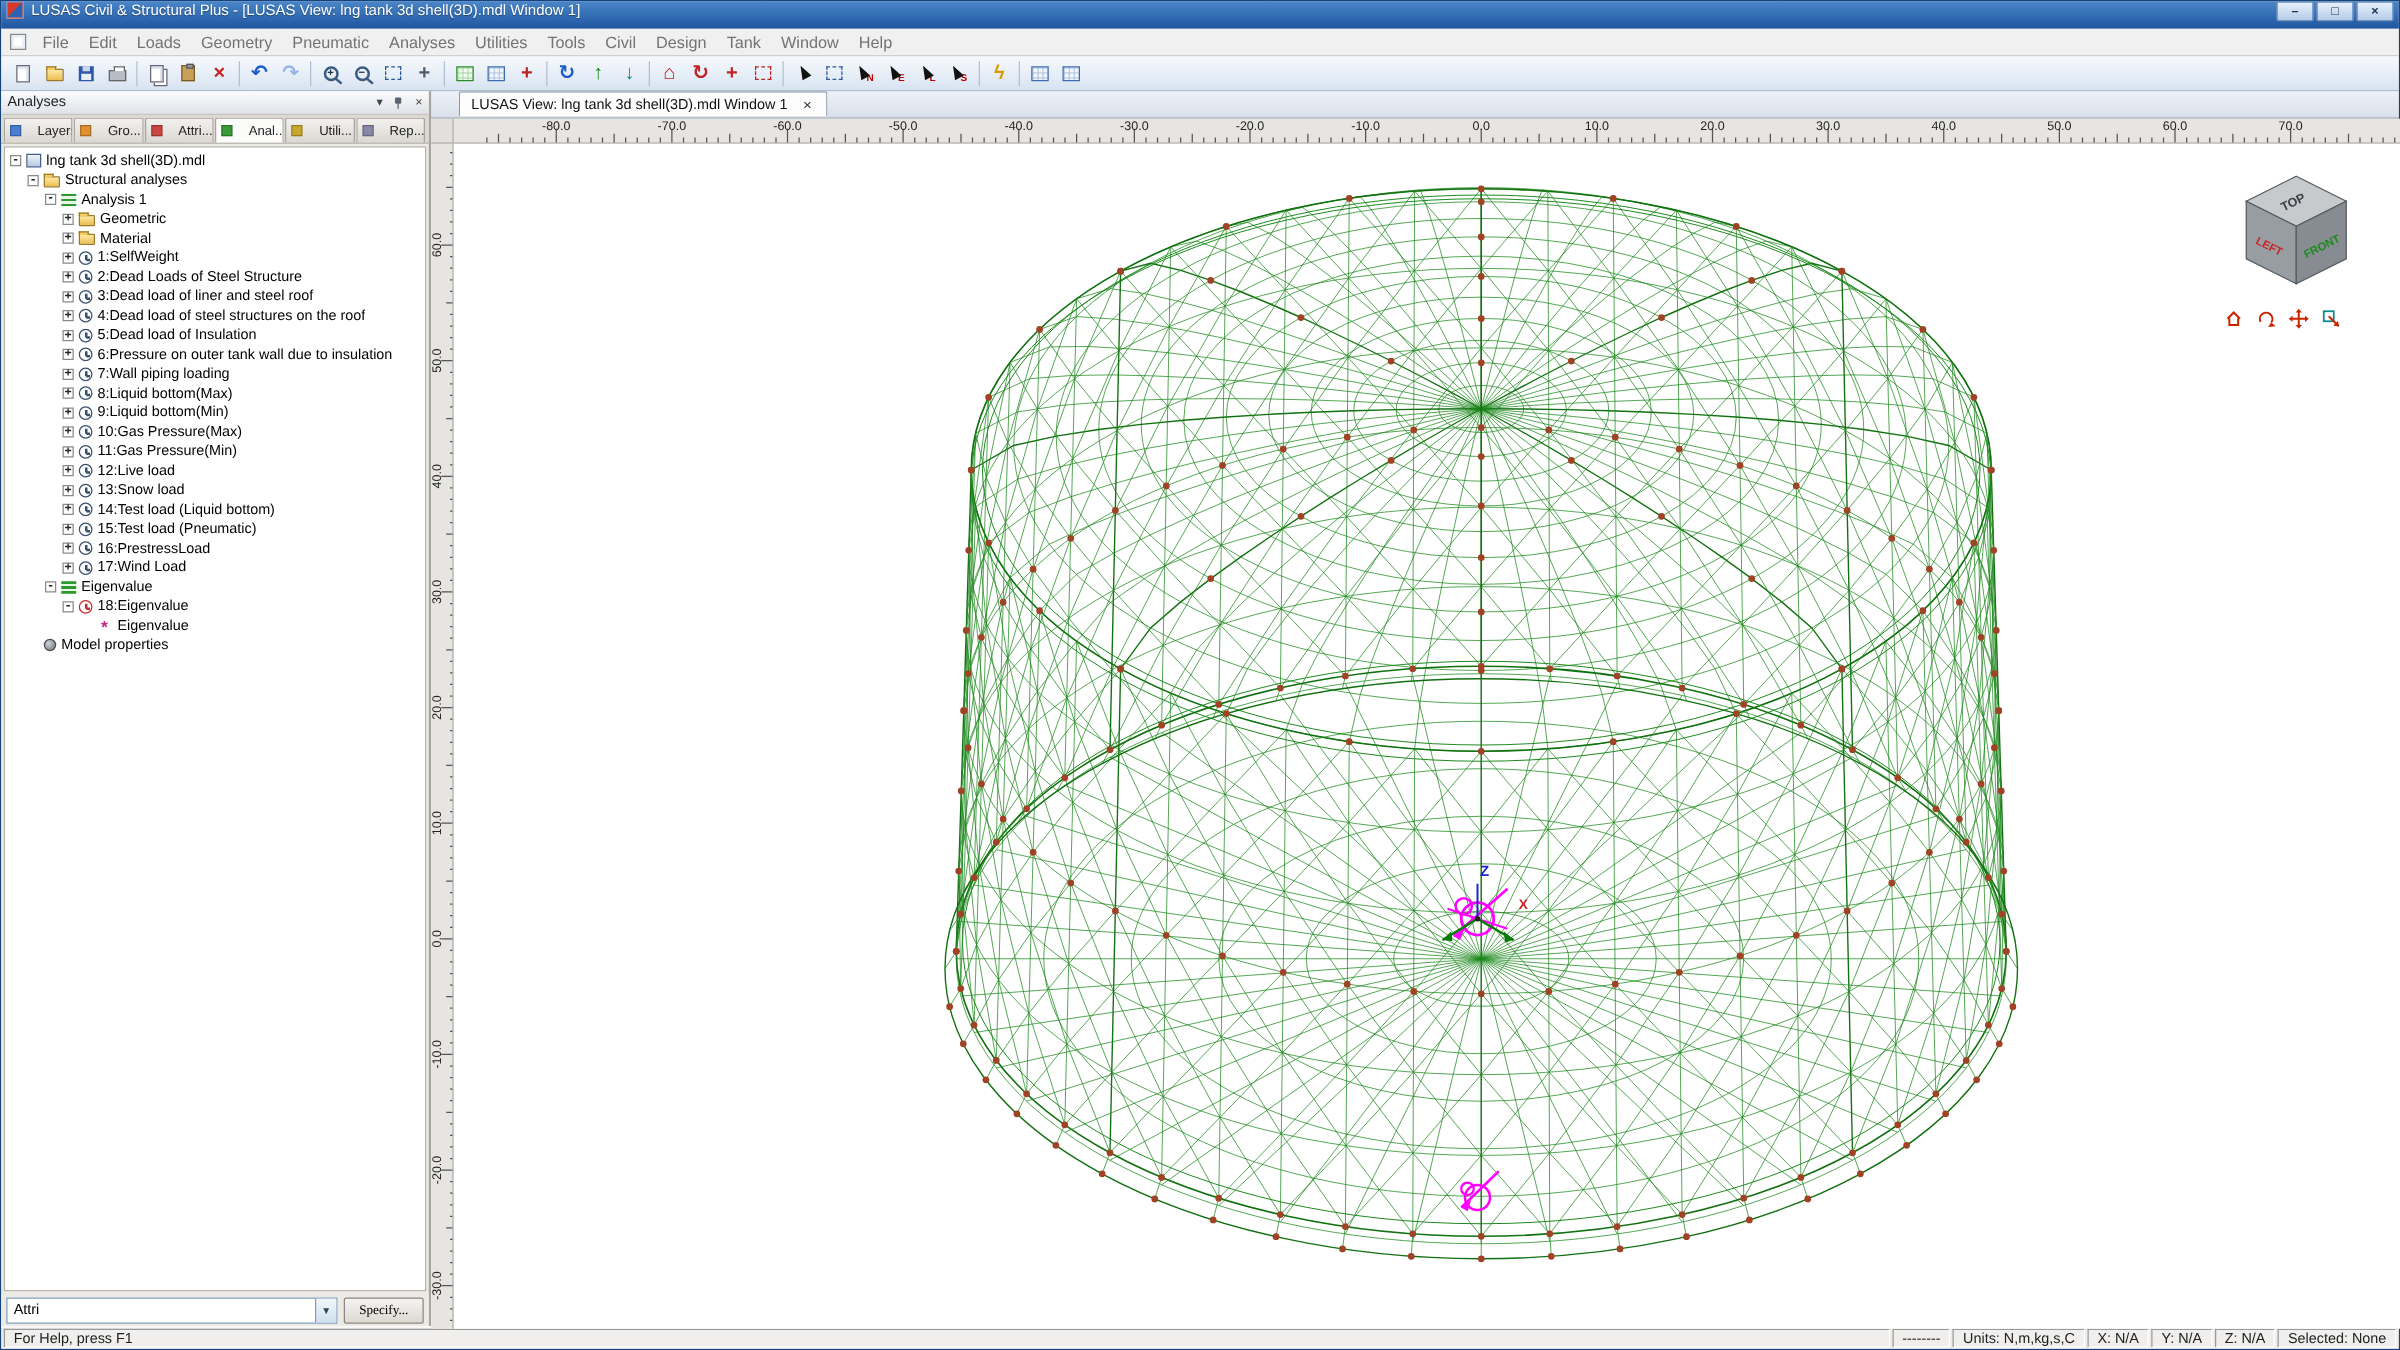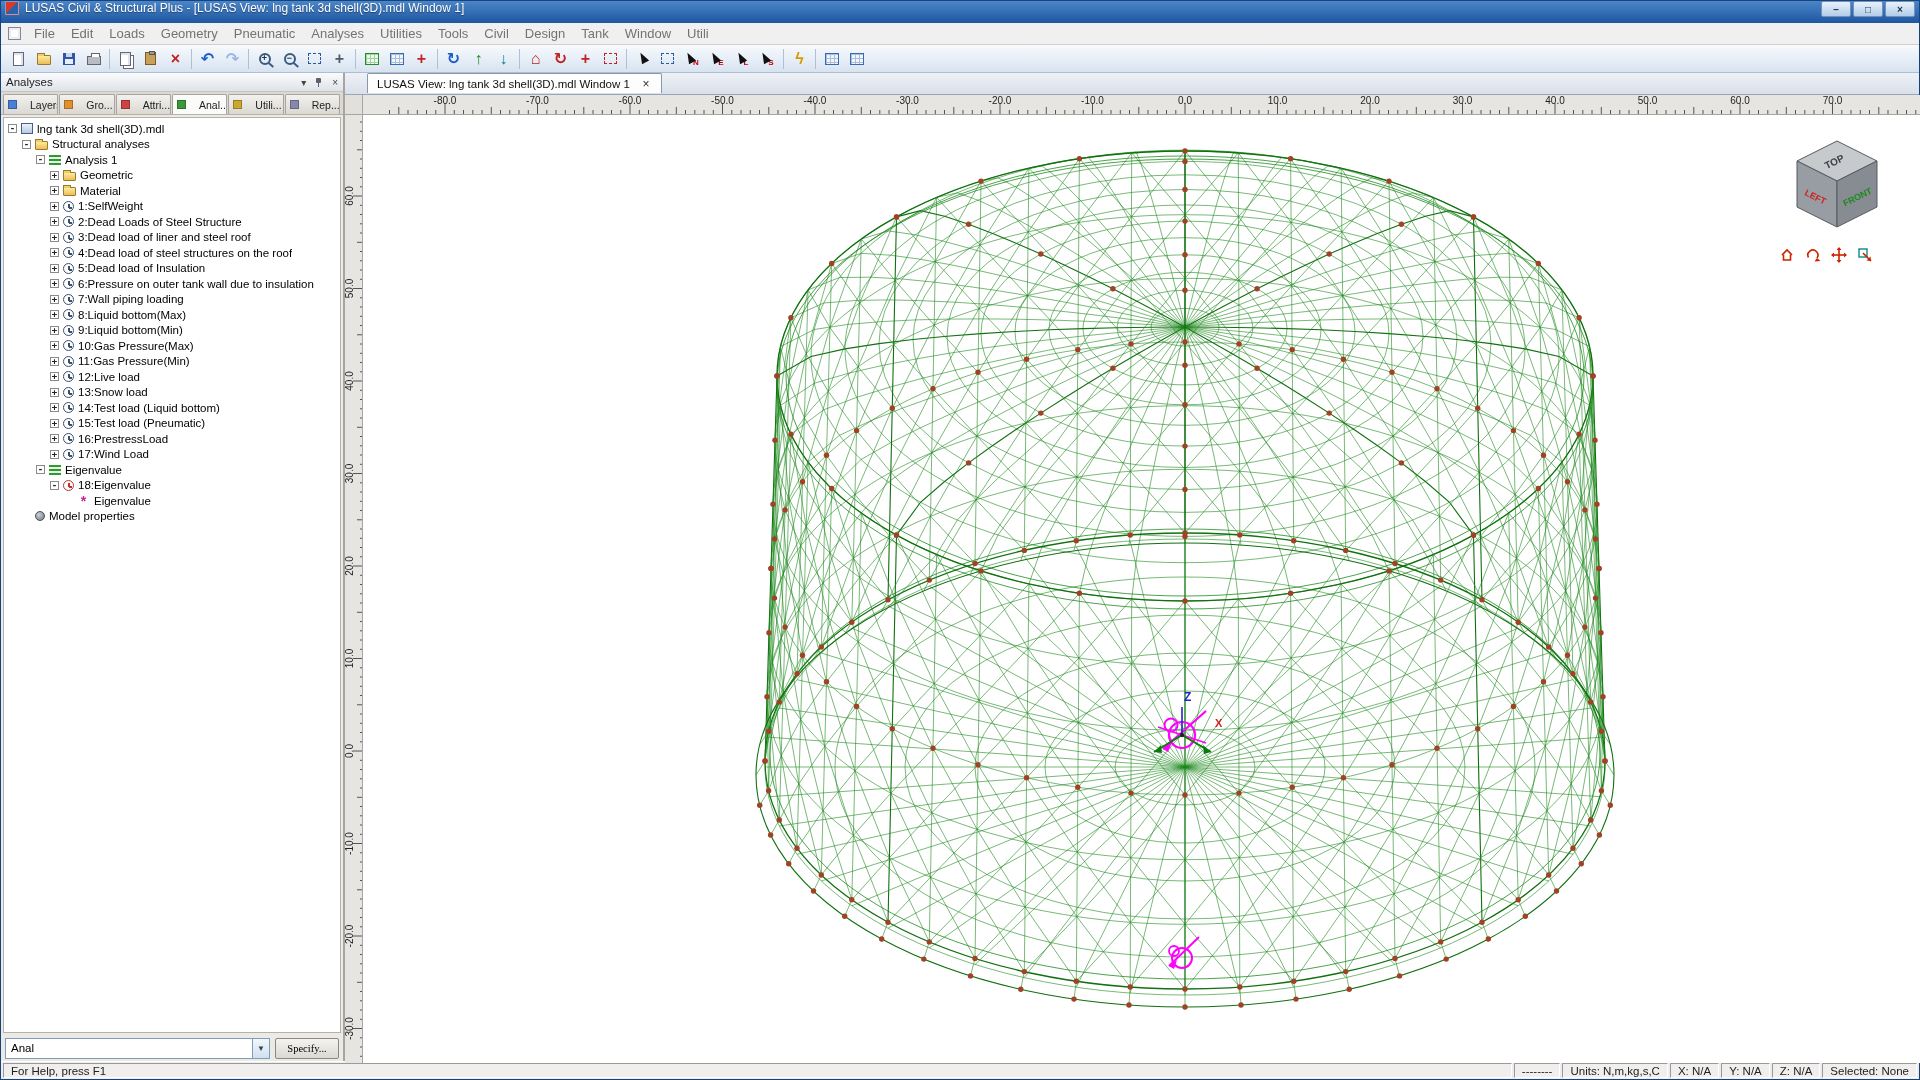--- a/index.html
+++ b/index.html
@@ -114,21 +114,21 @@
       <span class="menu-item">Loads</span>
       <span class="menu-item">Geometry</span>
       <span class="menu-item">Pneumatic</span>
       <span class="menu-item">Analyses</span>
       <span class="menu-item">Utilities</span>
       <span class="menu-item">Tools</span>
       <span class="menu-item">Civil</span>
       <span class="menu-item">Design</span>
       <span class="menu-item">Tank</span>
       <span class="menu-item">Window</span>
-      <span class="menu-item">Utili</span>
+      <span class="menu-item">Help</span>
     </div>
 
   <div class="toolbar" id="toolbar">
       <span class="ti">
         <i class="sh-page"></i>
       </span>
       <span class="ti">
         <i class="sh-folder"></i>
       </span>
       <span class="ti">
@@ -404,21 +404,21 @@
             <span class="trlabel">Eigenvalue</span>
           </div>
           <div class="trow" style="padding-left: 18px;">
             <span class="expsp"></span>
             <span class="t-ico t-gear"></span>
             <span class="trlabel">Model properties</span>
           </div>
         </div>
       <div class="panel-footer">
         <div class="combo">
-          <span>Anal</span>
+          <span>Attri</span>
           <span class="combo-btn">▼</span>
         </div>
         <button class="specify">Specify...</button>
       </div>
     </div>
 
     <div class="viewarea">
       <div class="doc-tabbar">
         <div class="doc-tab">
           <span>LUSAS View: lng tank 3d shell(3D).mdl Window 1</span>

